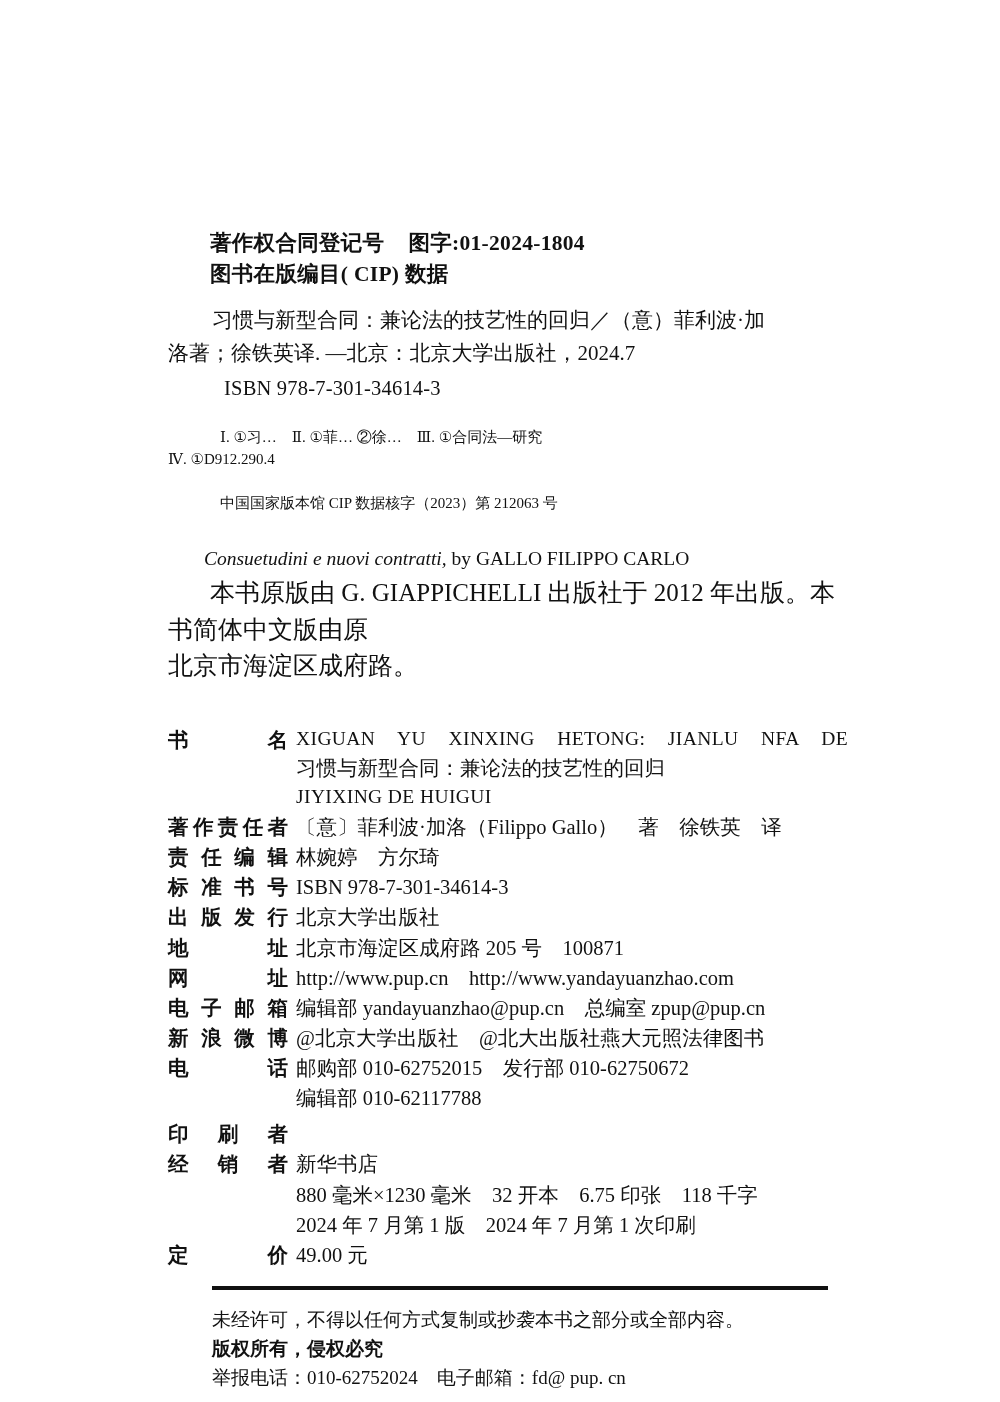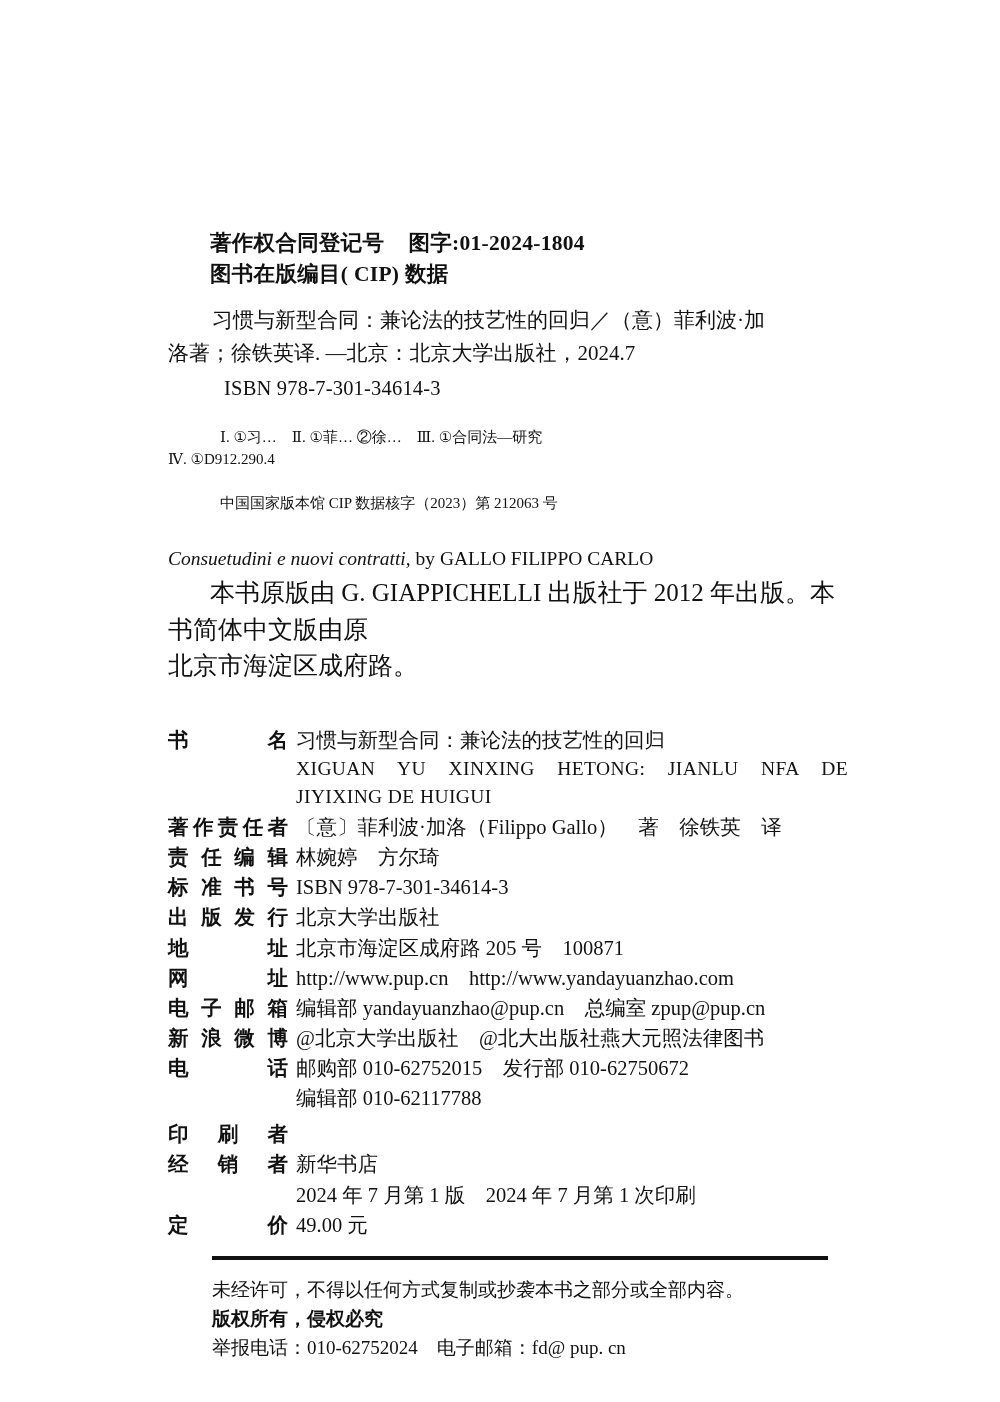--- a/index.html
+++ b/index.html
@@ -69,21 +69,21 @@
     margin-top: 24px;
   }
 
   
   .orig {
     font-size: 19.5px;
     line-height: 1.45;
     margin-top: 32px;
   }
   .orig .it { font-style: italic; }
-  .orig .ln { white-space: nowrap; }
+  .orig .ln { white-space: nowrap; margin-left: 36px; }
   .orig-cn {
     font-size: 25px;
     line-height: 1.46;
     margin-top: 2px;
   }
   .orig-cn .indent { text-indent: 42px; }
 
   
   .pubtable {
     margin-top: 40px;
@@ -180,24 +180,24 @@
     </div>
 
     <div class="pubtable">
 
       <div class="prow">
         <div class="plabel">
           <span>书</span>
             <span>名</span>
         </div>
         <div class="pval">
-          <span class="line">习惯与新型合同：兼论法的技艺性的回归</span>
           <span class="line pyn">
               <span class="pyn-just">XIGUAN YU XINXING HETONG: JIANLU NFA DE</span>
             </span>
+          <span class="line">习惯与新型合同：兼论法的技艺性的回归</span>
           <span class="line pyn">JIYIXING DE HUIGUI</span>
         </div>
       </div>
 
       <div class="prow">
         <div class="plabel">
           <span>著</span>
             <span>作</span>
             <span>责</span>
             <span>任</span>
@@ -313,20 +313,21 @@
       </div>
 
       <div class="prow">
         <div class="plabel">
           <span>经</span>
             <span>销</span>
             <span>者</span>
         </div>
         <div class="pval">
           <span class="line">新华书店</span>
+          <span class="line">880 毫米×1230 毫米　32 开本　6.75 印张　118 千字</span>
           <span class="line">2024 年 7 月第 1 版　2024 年 7 月第 1 次印刷</span>
         </div>
       </div>
 
       <div class="prow">
         <div class="plabel">
           <span>定</span>
             <span>价</span>
         </div>
         <div class="pval">

